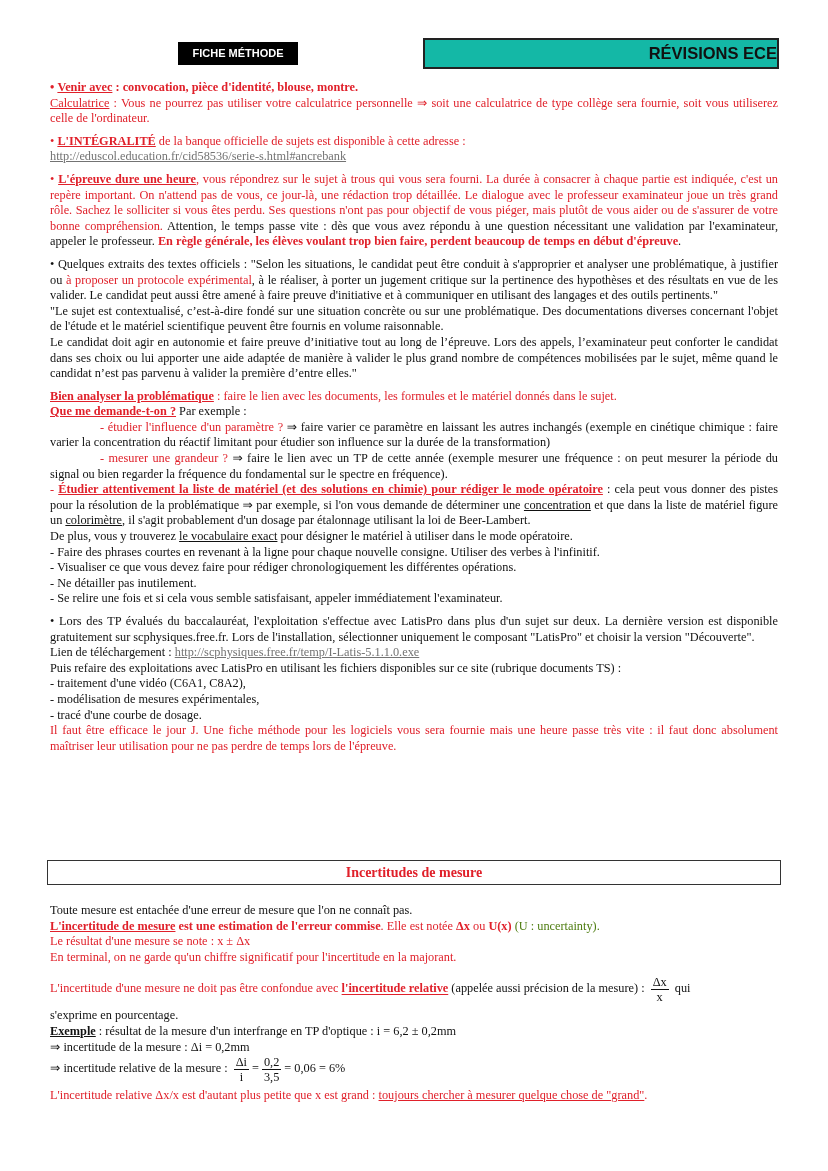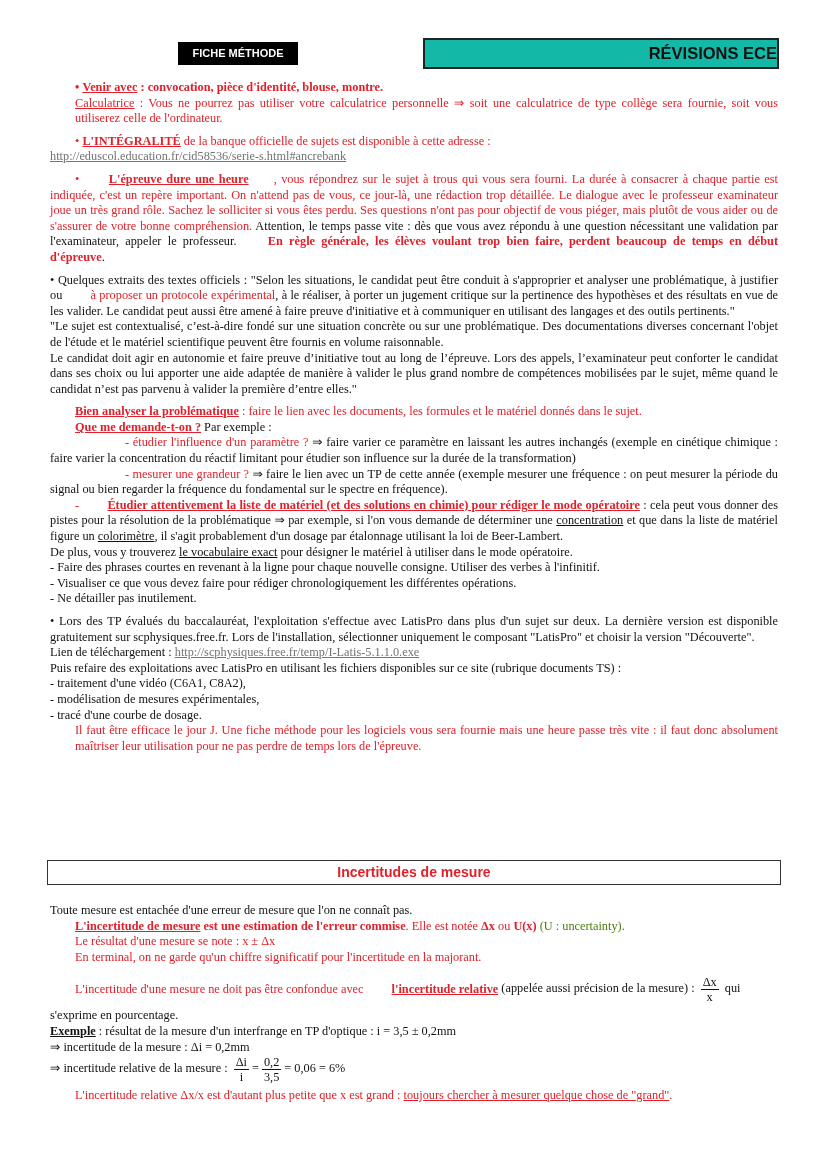--- a/index.html
+++ b/index.html
@@ -1,30 +1,30 @@
 <!DOCTYPE html>
 <html><head>
 <meta charset="utf-8">
 <style>
   html, body { margin: 0; padding: 0; background: #ffffff; }
   body { width: 828px; height: 1171px; position: relative; overflow: hidden;
          font-family: "Liberation Serif", serif; font-size: 12.3px; line-height: 15.6px; color: #111; }
-  .red { color: #e0202a; margin-left: 25px; }
+  .red { color: #e0202a; }
   .b { font-weight: bold; }
   .u { text-decoration: underline; }
   .link { color: #737373; text-decoration: underline; }
   .fiche { position: absolute; left: 178px; top: 42px; width: 120px; height: 23px; background: #000; color: #fff;
            font-family: "Liberation Sans", sans-serif; font-weight: bold; font-size: 11px; line-height: 23px; text-align: center; }
   .rev { position: absolute; left: 423px; top: 38px; width: 352px; height: 27px; background: #14b8a6; border: 2px solid #222;
          font-family: "Liberation Sans", sans-serif; font-weight: bold; font-size: 16.5px; line-height: 27px; text-align: right; color: #111; }
   .content { position: absolute; left: 50px; top: 80px; width: 728px; text-align: justify; }
   p { margin: 0; }
   .gap { height: 7px; }
   .sec { position: absolute; left: 47px; top: 860px; width: 732px; height: 23px; border: 1.5px solid #333;
-         font-family: Liberation Sans, sans-serif; font-weight: bold; font-size: 14px; line-height: 23px; text-align: center; color: #e0202a; }
+         font-family: Liberation Serif, serif; font-weight: bold; font-size: 14px; line-height: 23px; text-align: center; color: #e0202a; }
   .content2 { position: absolute; left: 50px; top: 903px; width: 728px; text-align: justify; }
   .frac { display: inline-block; vertical-align: middle; text-align: center; margin: 0 3px; }
   .frac span { display: block; line-height: 14px; }
   .frac .num { border-bottom: 1px solid #111; padding: 0 2px; }
   .smallcaps { font-variant: small-caps; }
 </style>
 </head>
 <body>
 
 <div class="fiche"><span>FICHE MÉTHODE</span></div>
@@ -48,20 +48,21 @@
   <div class="gap"></div>
   <p class="red"><span class="b u">Bien analyser la problématique</span><span> : faire le lien avec les documents, les formules et le matériel donnés dans le sujet.</span></p>
   <p><span class="red b u">Que me demande-t-on ?</span><span> Par exemple :</span></p>
   <p><span style="display:inline-block;width:50px"></span><span class="red">- étudier l'influence d'un paramètre ?</span><span> ⇒ faire varier ce paramètre en laissant les autres inchangés (exemple en cinétique chimique : faire varier la concentration du réactif limitant pour étudier son influence sur la durée de la transformation)</span></p>
   <p><span style="display:inline-block;width:50px"></span><span class="red">- mesurer une grandeur ?</span><span> ⇒ faire le lien avec un TP de cette année (exemple mesurer une fréquence : on peut mesurer la période du signal ou bien regarder la fréquence du fondamental sur le spectre en fréquence).</span></p>
   <p><span class="red">- </span><span class="red b u">Étudier attentivement la liste de matériel (et des solutions en chimie) pour rédiger le mode opératoire</span><span> : cela peut vous donner des pistes pour la résolution de la problématique ⇒ par exemple, si l'on vous demande de déterminer une </span><span class="u">concentration</span><span> et que dans la liste de matériel figure un </span><span class="u">colorimètre</span><span>, il s'agit probablement d'un dosage par étalonnage utilisant la loi de Beer-Lambert.</span></p>
   <p><span>De plus, vous y trouverez </span><span class="u">le vocabulaire exact</span><span> pour désigner le matériel à utiliser dans le mode opératoire.</span></p>
   <p>- Faire des phrases courtes en revenant à la ligne pour chaque nouvelle consigne. Utiliser des verbes à l'infinitif.</p>
   <p>- Visualiser ce que vous devez faire pour rédiger chronologiquement les différentes opérations.</p>
   <p>- Ne détailler pas inutilement.</p>
+  <p>- Se relire une fois et si cela vous semble satisfaisant, appeler immédiatement l'examinateur.</p>
   <div class="gap"></div>
   <p>• Lors des TP évalués du baccalauréat, l'exploitation s'effectue avec LatisPro dans plus d'un sujet sur deux. La dernière version est disponible gratuitement sur scphysiques.free.fr. Lors de l'installation, sélectionner uniquement le composant "LatisPro" et choisir la version "Découverte".</p>
   <p><span>Lien de téléchargement : </span><a class="link">http://scphysiques.free.fr/temp/I-Latis-5.1.1.0.exe</a></p>
   <p>Puis refaire des exploitations avec LatisPro en utilisant les fichiers disponibles sur ce site (rubrique documents TS) :</p>
   <p>- traitement d'une vidéo (C6A1, C8A2),</p>
   <p>- modélisation de mesures expérimentales,</p>
   <p>- tracé d'une courbe de dosage.</p>
   <p class="red">Il faut être efficace le jour J. Une fiche méthode pour les logiciels vous sera fournie mais une heure passe très vite : il faut donc absolument maîtriser leur utilisation pour ne pas perdre de temps lors de l'épreuve.</p>
 </div>
 
@@ -69,18 +70,18 @@
 
 <div class="content2">
   <p>Toute mesure est entachée d'une erreur de mesure que l'on ne connaît pas.</p>
   <p class="red"><span class="b u">L'incertitude de mesure</span><span class="b"> est une estimation de l'erreur commise</span><span>. Elle est notée </span><span class="b">Δx</span><span> ou </span><span class="b">U(x)</span><span style="color:#4d7c0f"> (U : uncertainty).</span></p>
   <p class="red">Le résultat d'une mesure se note : x ± Δx</p>
   <p class="red">En terminal, on ne garde qu'un chiffre significatif pour l'incertitude en la majorant.</p>
   <div style="height:10px"></div>
   <p><span class="red">L'incertitude d'une mesure ne doit pas être confondue avec </span><span class="red b u">l'incertitude relative</span><span> (appelée aussi précision de la mesure) : </span><span class="frac"><span class="num">Δx</span><span>x</span></span><span> qui</span></p>
   <div style="height:4px"></div>
   <p>s'exprime en pourcentage.</p>
-  <p><span class="b u">Exemple</span><span> : résultat de la mesure d'un interfrange en TP d'optique : i = 3,5 ± 0,2mm</span></p>
+  <p><span class="b u">Exemple</span><span> : résultat de la mesure d'un interfrange en TP d'optique : i = 6,2 ± 0,2mm</span></p>
   <p>⇒ incertitude de la mesure : Δi = 0,2mm</p>
   <p><span>⇒ incertitude relative de la mesure : </span><span class="frac"><span class="num">Δi</span><span>i</span></span><span>=</span><span class="frac"><span class="num">0,2</span><span>3,5</span></span><span>= 0,06 = 6%</span></p>
   <div style="height:4px"></div>
   <p class="red"><span>L'incertitude relative Δx/x est d'autant plus petite que x est grand : </span><span class="u">toujours chercher à mesurer quelque chose de "grand"</span><span>.</span></p>
 </div>
 
 </body></html>

